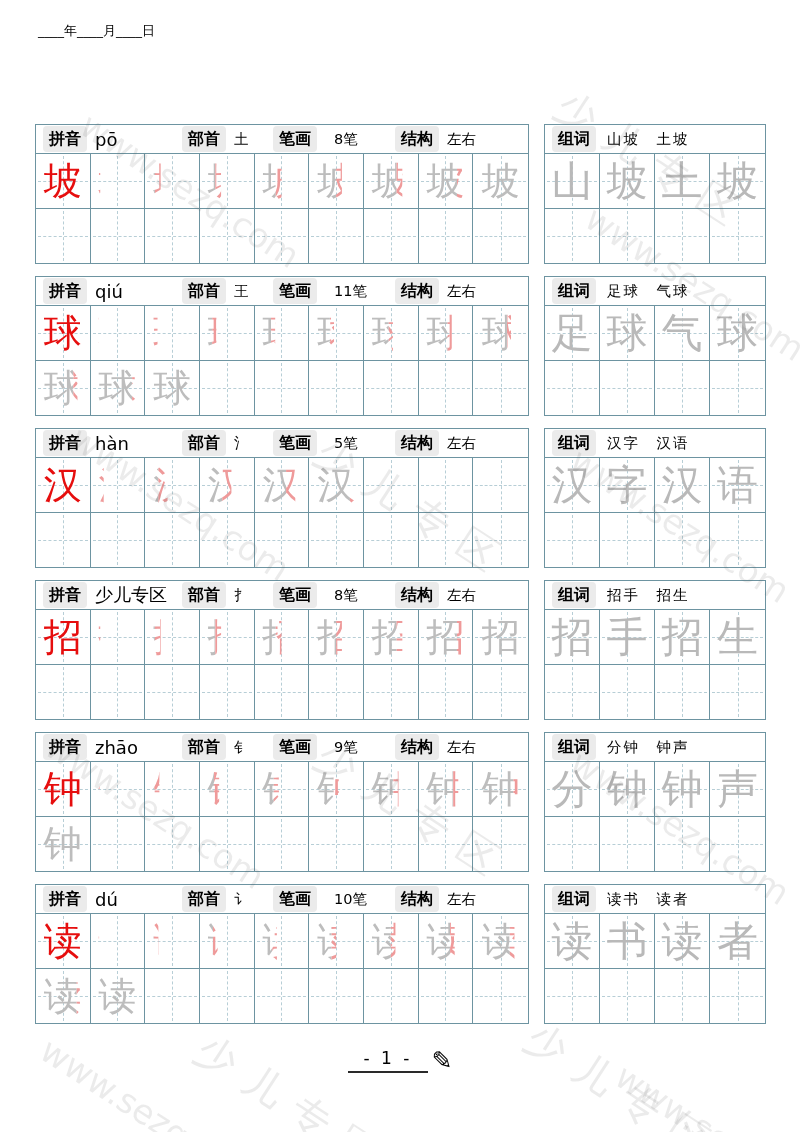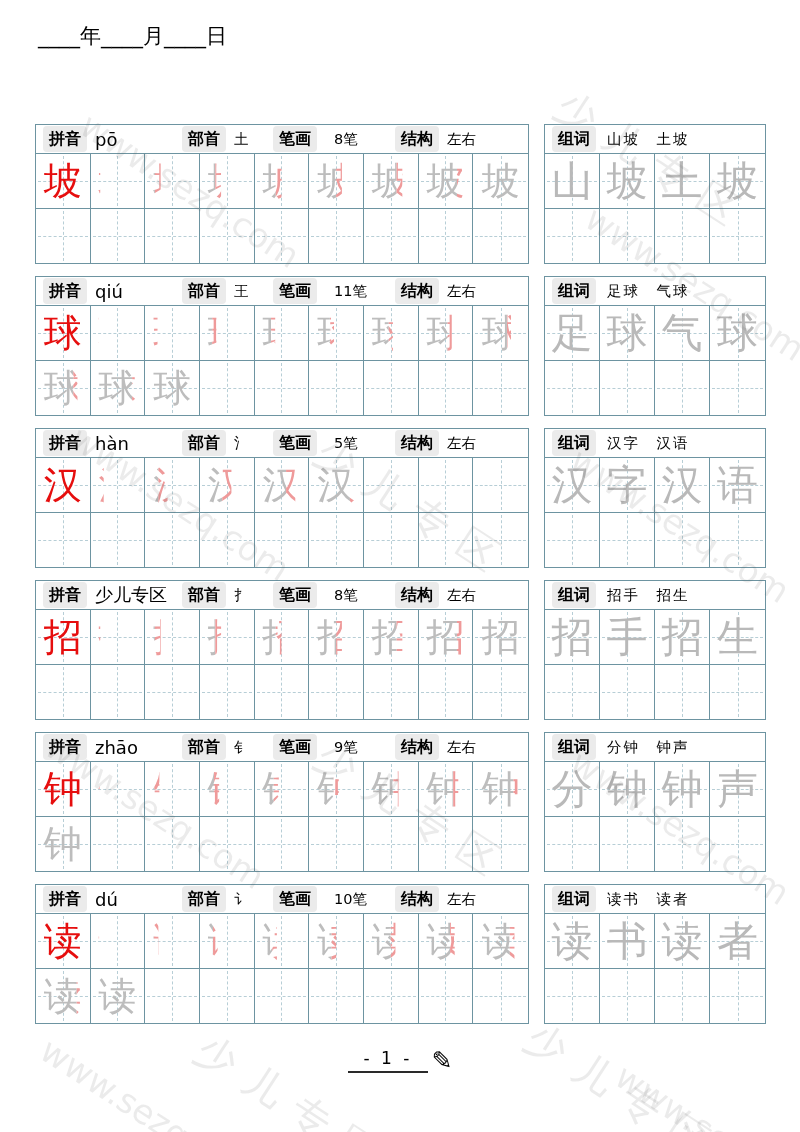--- a/index.html
+++ b/index.html
@@ -8,21 +8,21 @@
 
   
   .wm-layer{position:absolute;inset:0;pointer-events:none;z-index:5;}
   .wmtext{position:absolute;transform:rotate(33deg);transform-origin:left top;color:rgba(90,90,90,0.12);white-space:nowrap;}
   .wmtext.site{font-size:34px;}
   .wmtext.zone{font-size:40px;letter-spacing:16px;}
 
   
   .title{margin:0;padding-top:24px;text-align:center;font-size:30px;font-weight:bold;letter-spacing:1px;}
   .title .red{color:#ff0000;}
-  .subhead{display:flex;justify-content:space-between;margin:22px 42px 0 38px;font-size:21px;}
+  .subhead{display:flex;justify-content:space-between;margin:22px 42px 0 38px;font-size:13px;}
 
   
   #rows{position:absolute;left:35px;top:124px;width:731px;}
   .row{display:flex;gap:15px;margin-bottom:12px;}
   .box{border:1.5px solid #6d94a1;background:#fff;box-sizing:border-box;}
   .box.left{width:494px;}
   .box.right{width:222px;}
   .hd{height:28px;display:flex;align-items:center;border-bottom:1.5px solid #6d94a1;padding:0 7px;gap:5px;}
   .pill{background:#ebebeb;border-radius:4px;padding:1px 6px;font-size:16px;font-weight:bold;line-height:1.5;}
   .val{font-size:14.5px;}

